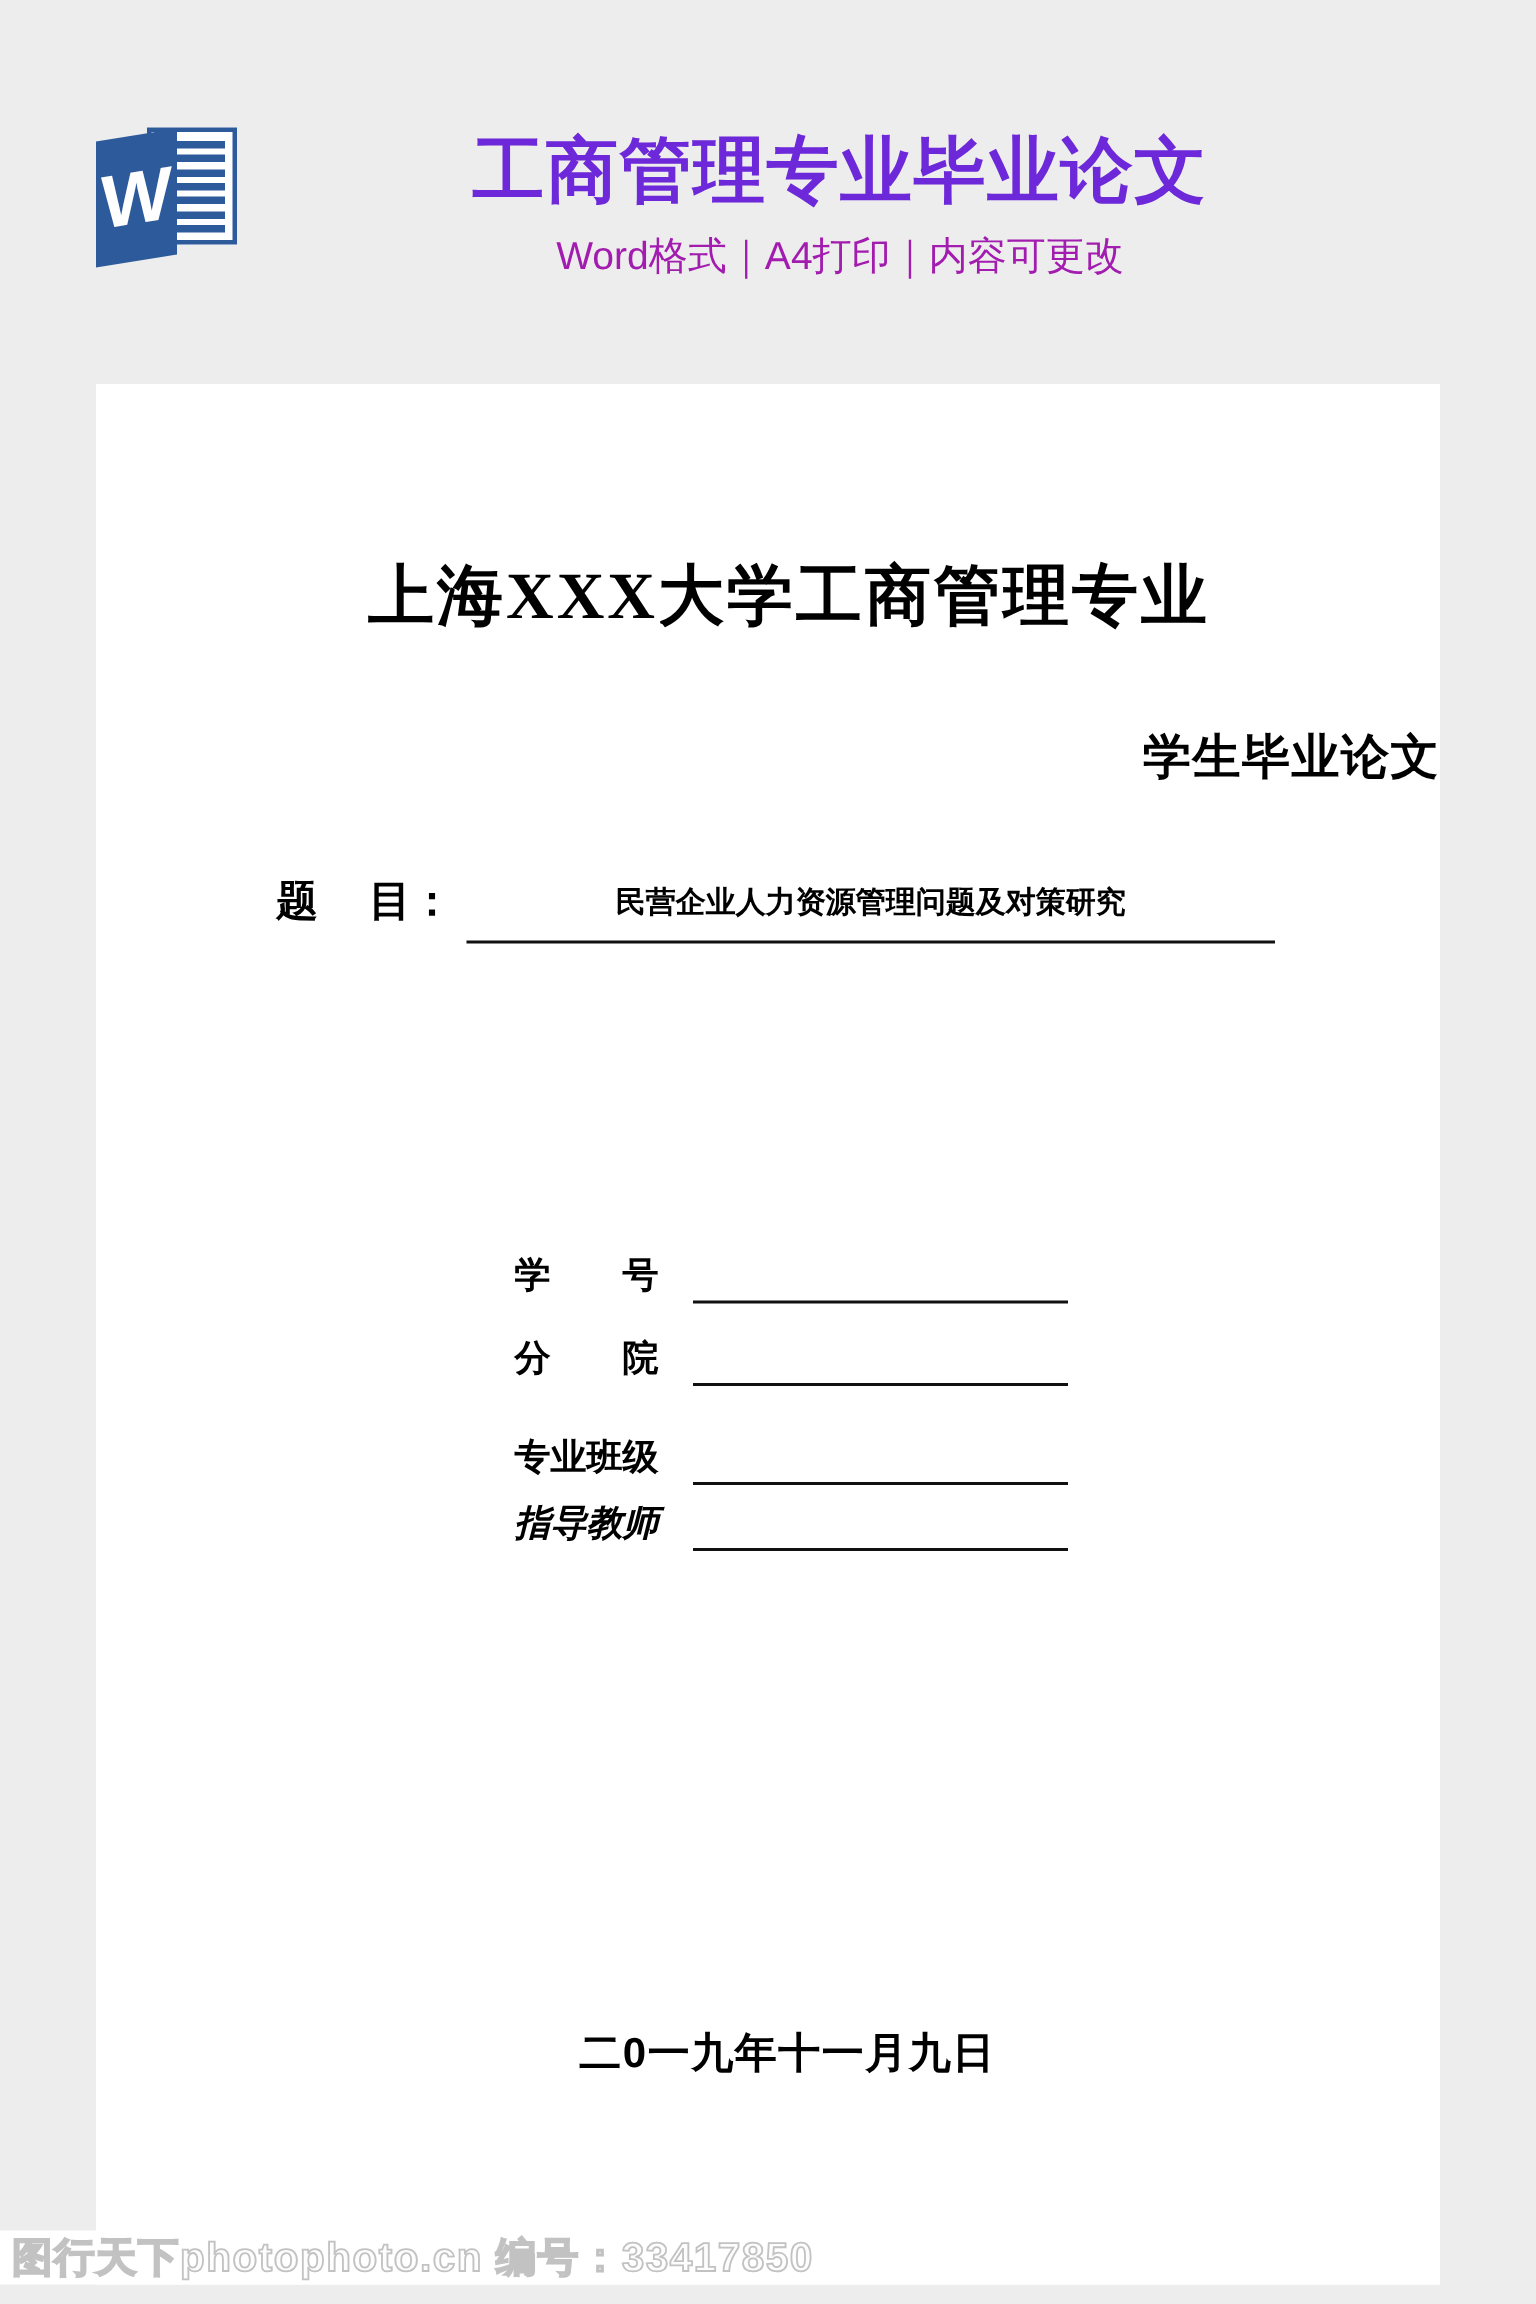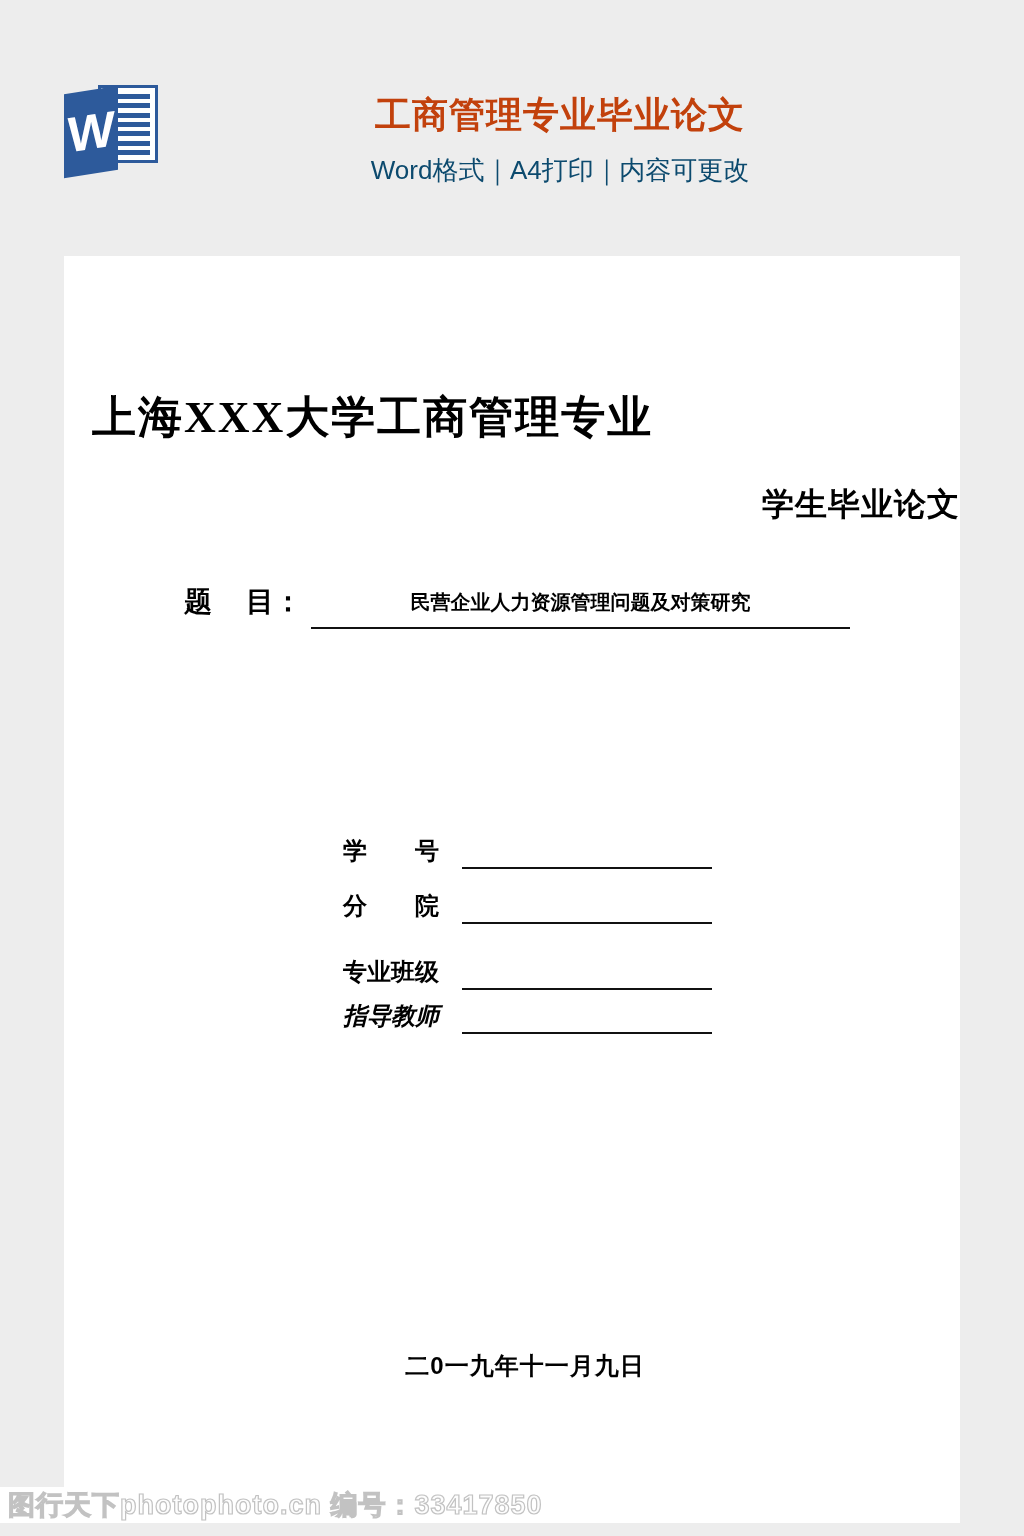--- a/index.html
+++ b/index.html
@@ -22,35 +22,35 @@
   .word-doc .bar { height: 5px; background: #2d5a9b; width: 100%; }
   .word-slab {
     position: absolute; left: 2px; top: 8px; width: 54px; height: 84px;
     background: #2d5a9b; transform: skewY(-9deg);
     display: flex; align-items: center; justify-content: center;
     color: #ffffff; font-size: 50px; font-weight: 700;
     font-family: "Liberation Sans", "DejaVu Sans", sans-serif;
   }
   .header-text { position: absolute; left: 170px; width: 780px; text-align: center; }
   .header-title {
-    top: 92px; font-size: 36px; font-weight: 700; color: #c2410c;
+    top: 92px; font-size: 48px; font-weight: 700; color: #6d28d9;
     letter-spacing: 1px; line-height: 46px;
   }
-  .header-subtitle { top: 153px; font-size: 26px; color: #0c4a6e; line-height: 34px; }
+  .header-subtitle { top: 153px; font-size: 26px; color: #a21caf; line-height: 34px; }
 
   
   .page {
     position: absolute; left: 64px; top: 256px; width: 896px; height: 1267px;
     background: #ffffff; color: #000;
     font-family: "Liberation Serif", "DejaVu Serif", serif;
   }
   .uni-title {
     position: absolute; left: 0; width: 100%; top: 112px;
-    padding-left: 28px; 
-    font-size: 44px; font-weight: 700; letter-spacing: 2px; margin-top: 20px;
+    padding-left: 28px; text-align: center;
+    font-size: 44px; font-weight: 700; letter-spacing: 2px;
   }
   .thesis-subtitle {
     position: absolute; left: 0; width: 100%; top: 227px;
     padding-left: 46px; text-align: right;
     font-size: 32px; font-weight: 600; letter-spacing: 1px;
   }
   .topic-row { position: absolute; left: 120px; top: 329px; display: flex; }
   .topic-label {
     width: 118px; display: flex; justify-content: space-between;
     font-size: 28px; font-weight: 700; line-height: 34px; margin-right: 9px;
@@ -69,21 +69,21 @@
   .field-line {
     position: absolute; left: 119px; bottom: 0; width: 250px; height: 0;
     border-bottom: 2px solid #111;
   }
   .row-0 { top: 526px; } .row-1 { top: 581px; } .row-2 { top: 636px; }
   .row-3 { top: 702px; } .row-4 { top: 746px; font-style: italic; }
 
   .thesis-date {
     position: absolute; left: 0; width: 100%; top: 1094px;
     padding-left: 26px; text-align: center;
-    font-size: 24px; font-weight: 700; letter-spacing: 1px;
+    font-size: 28px; font-weight: 700; letter-spacing: 1px;
     font-family: "Liberation Sans", "DejaVu Sans", sans-serif;
   }
 
   
   .watermark-bar {
     position: absolute; left: 0; top: 1487px; width: 960px; height: 36px;
     background: #ffffff;
   }
   .watermark-text {
     position: absolute; left: 8px; top: 0; line-height: 36px;

